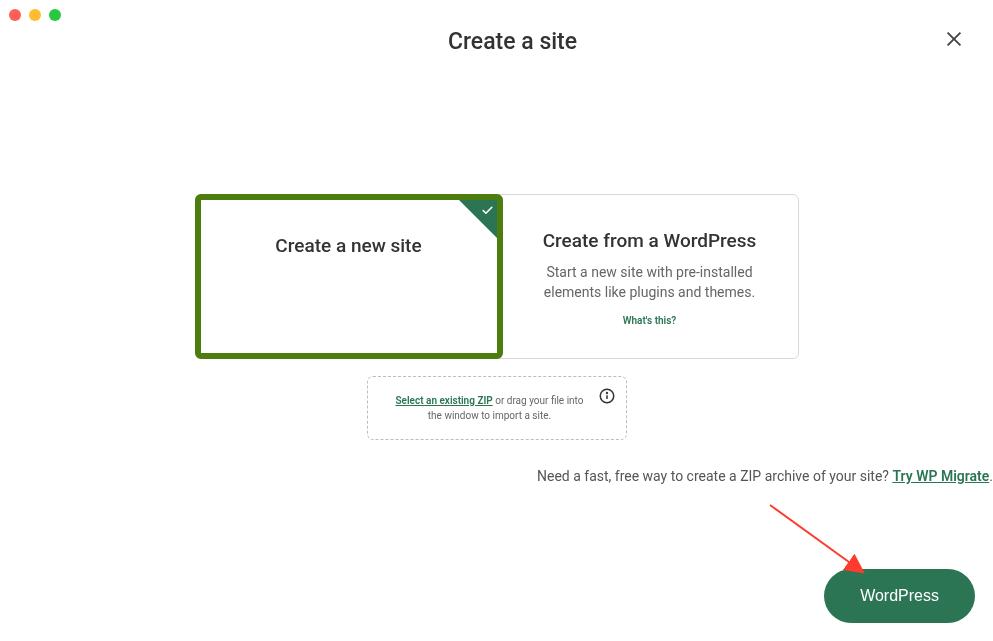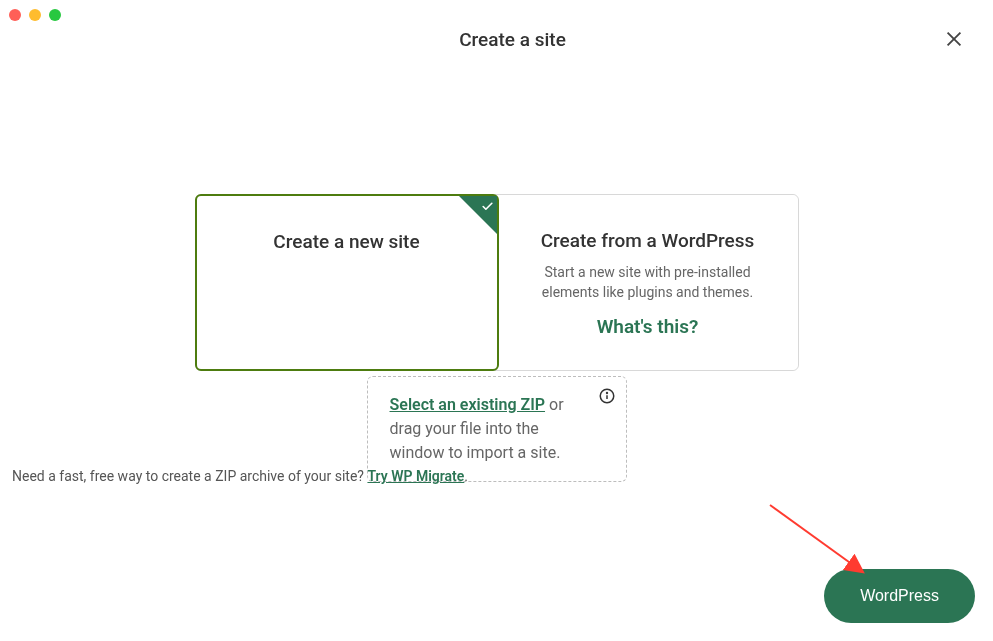--- a/index.html
+++ b/index.html
@@ -21,21 +21,21 @@
     .tl-red { background: #ff5f57; }
     .tl-yellow { background: #febc2e; }
     .tl-green { background: #28c840; }
     .header {
       position: absolute;
       top: 28px;
       left: 0; right: 0;
       text-align: center;
     }
     .page-title {
-      font-size: 19px;
+      font-size: 23px;
       font-weight: 500;
       color: #333;
       padding-left: 32px;
     }
     .close-btn {
       position: absolute;
       top: 28px; right: 28px;
       width: 22px; height: 22px;
       cursor: pointer;
       color: #444;
@@ -55,21 +55,21 @@
     }
     .option-card {
       flex: 1;
       padding: 34px 28px 32px;
       position: relative;
       background: #fff;
       cursor: pointer;
       text-align: center;
     }
     .option-card.selected {
-      border: 2px solid #4d7c0f;
+      border: 6px solid #4d7c0f;
       border-radius: 6px;
       margin: -1px;
       z-index: 2;
     }
     .option-card:not(.selected) {
       border-radius: 0 6px 6px 0;
     }
     .corner-check {
       position: absolute;
       top: 0; right: 0;
@@ -89,57 +89,58 @@
       color: #333;
       margin-bottom: 10px;
     }
     .option-desc {
       font-size: 14px;
       color: #666;
       line-height: 1.45;
     }
     .whats-this {
       margin-top: 12px;
-      font-size: 19px;
+      font-size: 10px;
       font-weight: 600;
       color: #2b7554;
       cursor: pointer;
     }
 
     .drop-zone {
       position: absolute;
       top: 376px;
       left: 50%;
       transform: translateX(-50%);
       width: 260px;
       border: 1.5px dashed #bdbdbd;
       border-radius: 6px;
       padding: 16px 36px 16px 22px;
-      font-size: 16px;
+      text-align: center;
+      font-size: 10px;
       color: #666;
       line-height: 1.5;
     }
     .drop-zone .link {
       color: #2b7554;
       font-weight: 600;
       text-decoration: underline;
       cursor: pointer;
     }
     .info-icon {
       position: absolute;
       top: 10px; right: 10px;
       width: 18px; height: 18px;
       color: #333;
     }
 
     .hint-row {
       position: absolute;
       top: 468px;
       left: 12px; right: 0;
-      text-align: left;
+      text-align: right;
       font-size: 14px;
       color: #555;
     }
     .hint-row .link {
       color: #2b7554;
       font-weight: 600;
       text-decoration: underline;
       cursor: pointer;
     }
 

